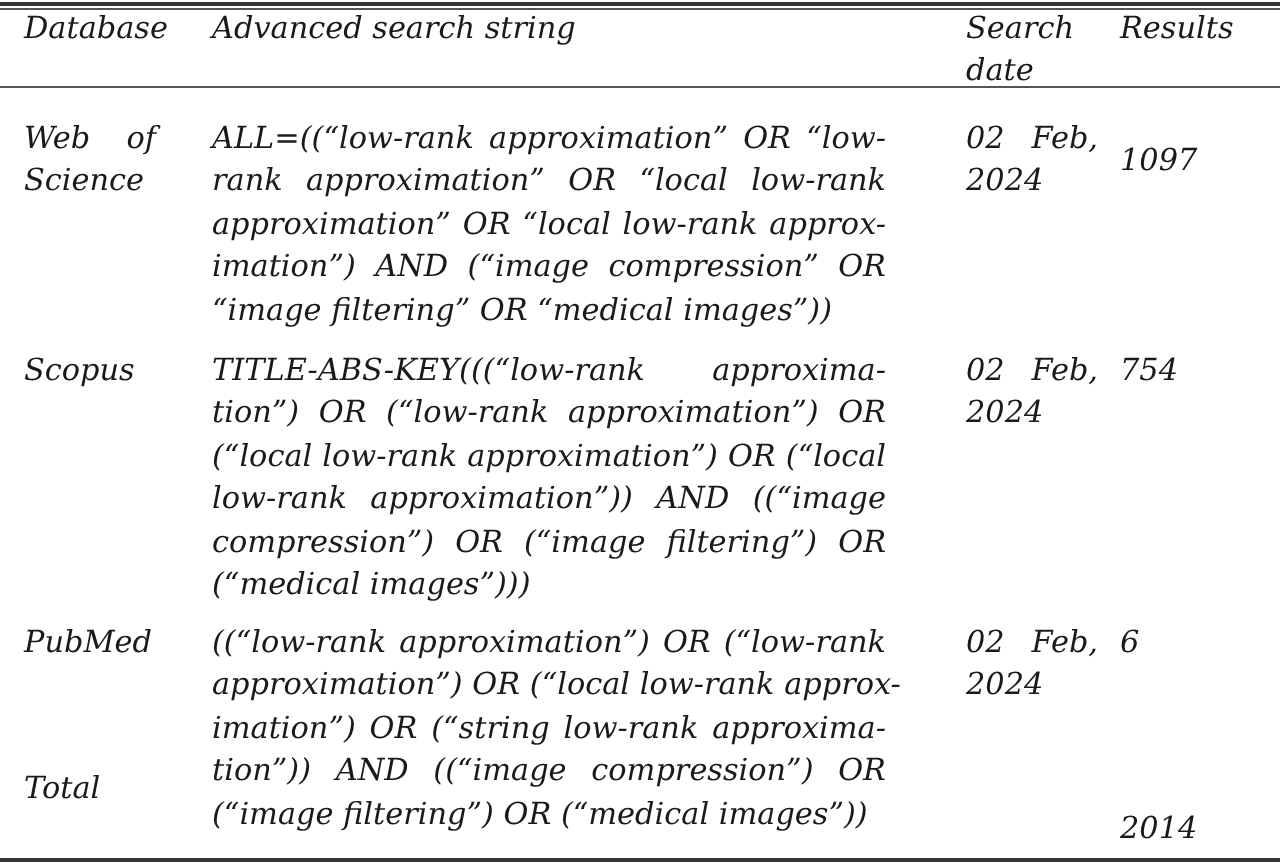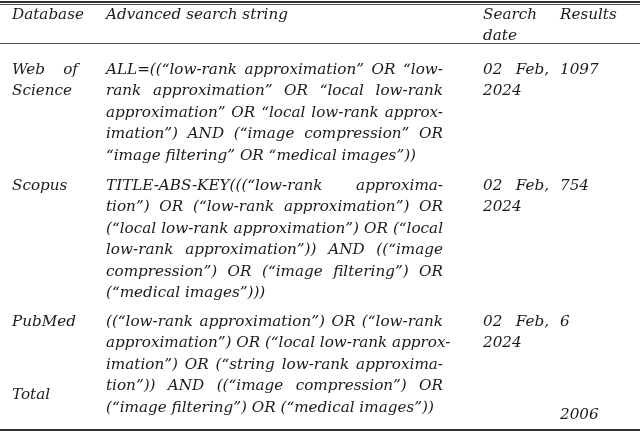--- a/index.html
+++ b/index.html
@@ -54,21 +54,21 @@
     <span class="line">ALL=((“low-rank approximation” OR “low-</span>
     <span class="line">rank approximation” OR “local low-rank</span>
     <span class="line">approximation” OR “local low-rank approx-</span>
     <span class="line">imation”) AND (“image compression” OR</span>
     <span class="line last">“image filtering” OR “medical images”))</span>
   </div>
   <div class="cell col-date" style="top:59px">
     <span class="line">02 Feb,</span>
     <span class="line last">2024</span>
   </div>
-  <div class="cell col-res" style="top:59px">
+  <div class="cell col-res" style="top:70px">
     <span class="line last">1097</span>
   </div>
 
   <div class="cell col-db" style="top:175px">
     <span class="line last">Scopus</span>
   </div>
   <div class="cell col-str" style="top:175px">
     <span class="line">TITLE-ABS-KEY(((“low-rank approxima-</span>
     <span class="line">tion”) OR (“low-rank approximation”) OR</span>
     <span class="line">(“local low-rank approximation”) OR (“local</span>
@@ -99,17 +99,17 @@
     <span class="line last">2024</span>
   </div>
   <div class="cell col-res" style="top:311px">
     <span class="line last">6</span>
   </div>
 
   <div class="cell col-db" style="top:384px">
     <span class="line last">Total</span>
   </div>
   <div class="cell col-res" style="top:404px">
-    <span class="line last">2006</span>
+    <span class="line last">2014</span>
   </div>
 
   <div class="rule bot"></div>
 </div>
 
 </body></html>

